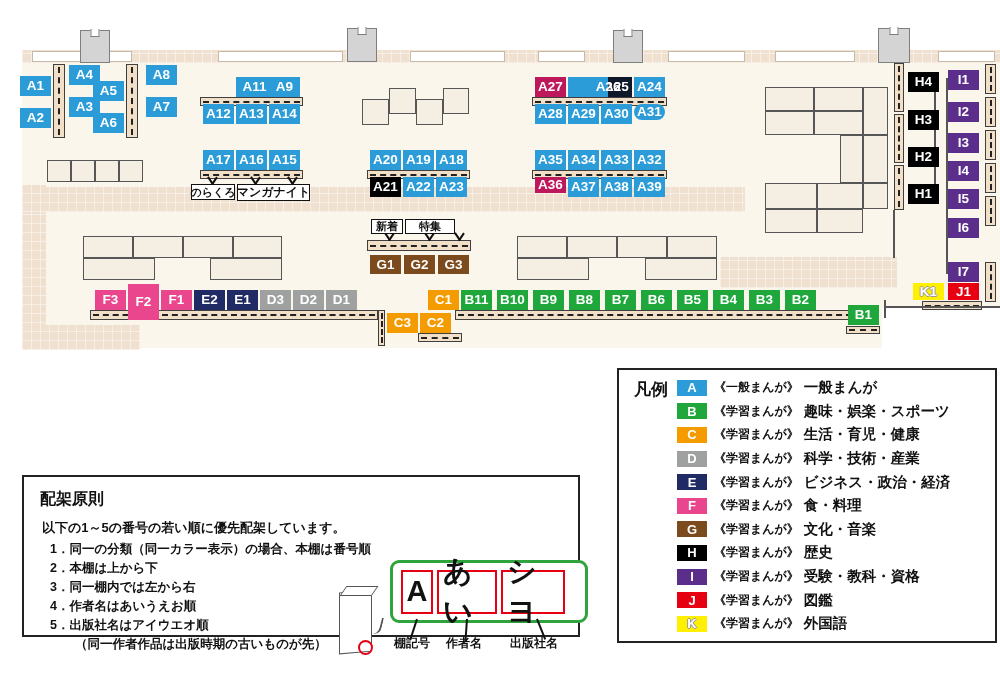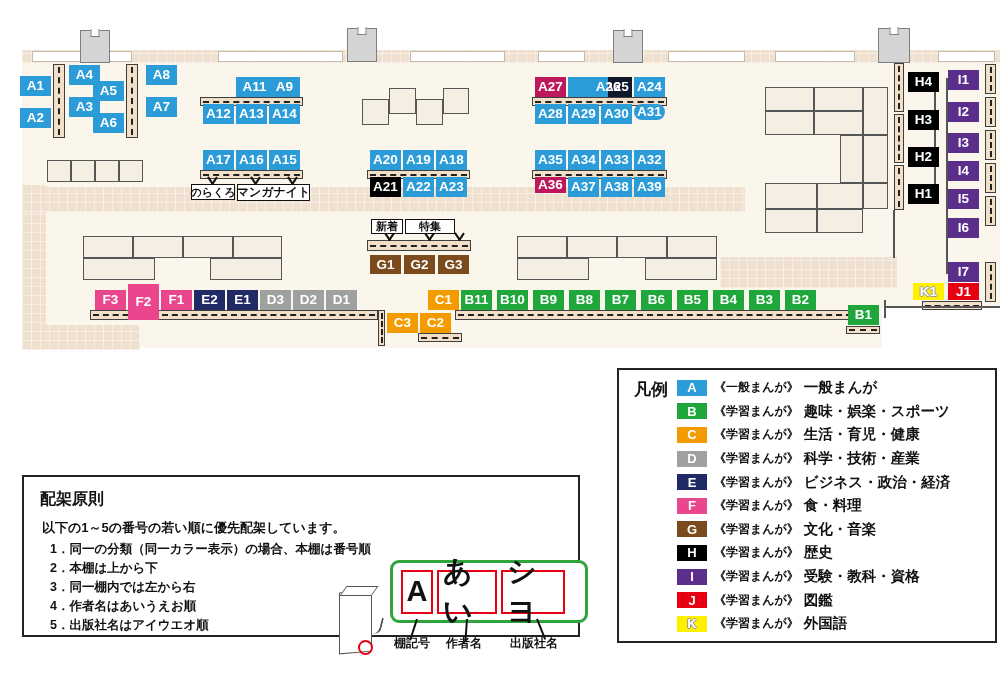--- a/index.html
+++ b/index.html
@@ -237,20 +237,21 @@
 
   <div class="panel" style="left:22px;top:459px;width:558px;height:162px;margin-top:16px;">
     <div class="p-title">配架原則</div>
     <div class="p-intro">以下の1～5の番号の若い順に優先配架しています。</div>
     <div class="p-rules" id="rules">
         <div>1．同一の分類（同一カラー表示）の場合、本棚は番号順</div>
         <div>2．本棚は上から下</div>
         <div>3．同一棚内では左から右</div>
         <div>4．作者名はあいうえお順</div>
         <div>5．出版社名はアイウエオ順</div>
+        <div>　　（同一作者作品は出版時期の古いものが先）</div>
       </div>
 
     <div>
       <div class="book-part" style="left:315px;top:114px;width:33px;height:62px;transform:skewY(-5deg);"></div>
       <div class="book-part" style="left:319px;top:109px;width:32px;height:10px;transform:skewX(-35deg);"></div>
       <div class="abs" style="left:350px;top:140px;width:8px;height:18px;border-right:2px solid #555;border-radius:0 0 10px 0;transform:rotate(14deg);"></div>
       <div class="red-circle" style="left:334px;top:163px;width:15px;height:15px;"></div>
     </div>
 
     <div class="lbl-example" id="lbl-example">

